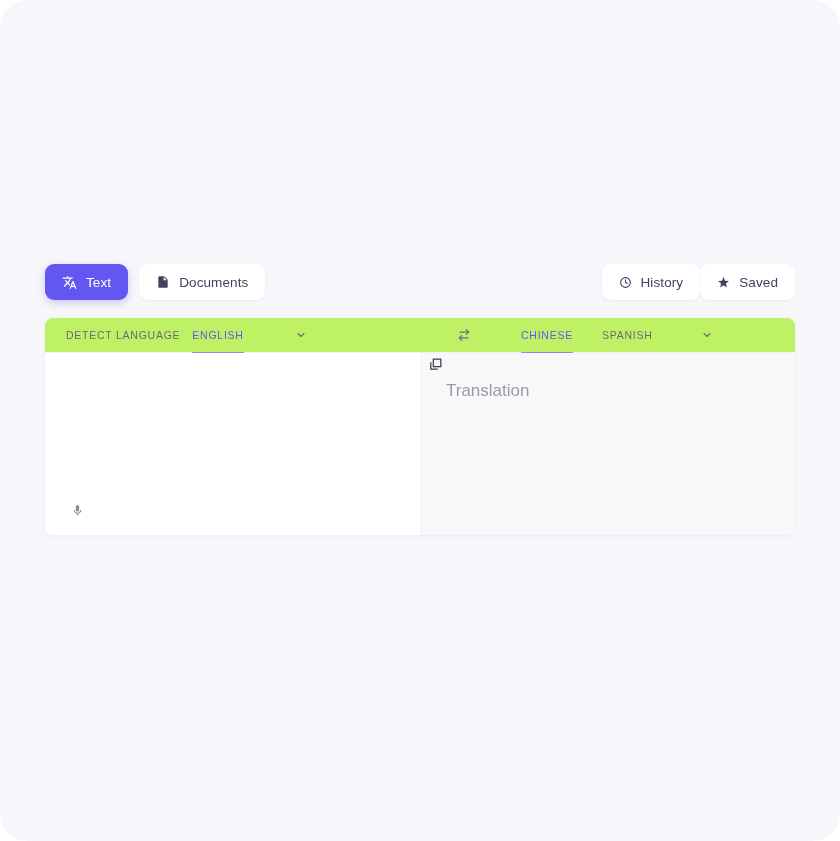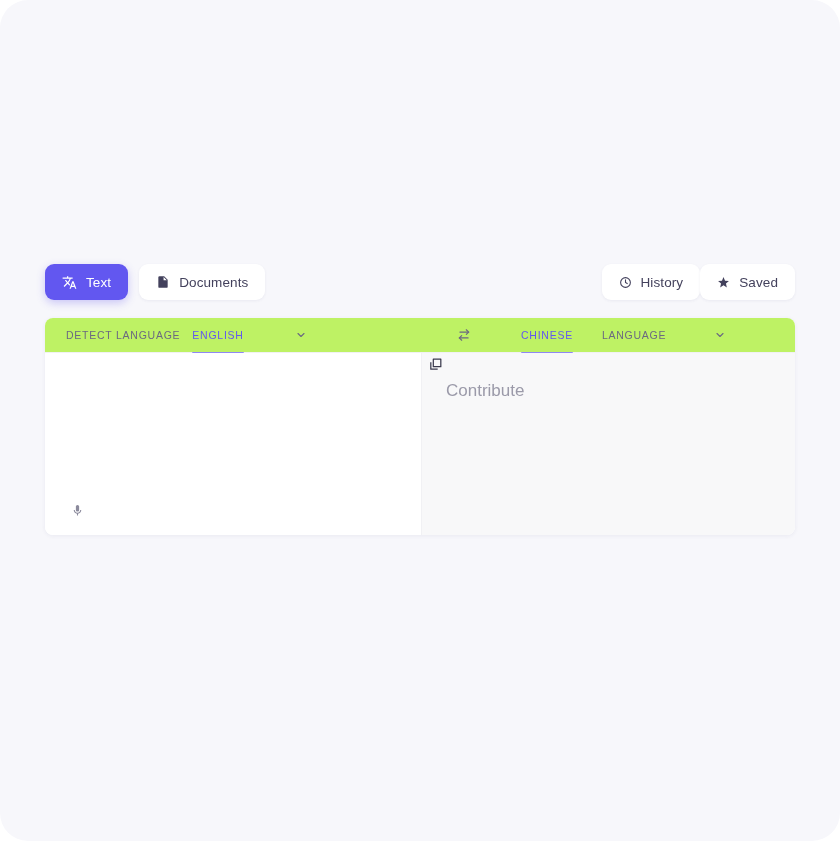--- a/index.html
+++ b/index.html
@@ -295,21 +295,21 @@
             <polyline points="16 3 20 7 16 11"></polyline>
             <line x1="20" y1="7" x2="5" y2="7"></line>
             <polyline points="8 13 4 17 8 21"></polyline>
             <line x1="4" y1="17" x2="19" y2="17"></line>
           </svg>
         </div>
         <div class="lang-tab sel" style="margin-left:44px;">
           <span>CHINESE</span>
         </div>
         <div class="lang-tab" style="margin-left:29px;">
-          <span>LANGUAGE</span>
+          <span>SPANISH</span>
         </div>
         <div class="chev" style="margin-left:43px;">
           <svg width="12" height="12" viewBox="0 0 24 24" fill="none" stroke="currentColor" stroke-width="2.2" stroke-linecap="round" stroke-linejoin="round" aria-hidden="true">
             <polyline points="6 9 12 15 18 9"></polyline>
           </svg>
         </div>
       </div>
     </div>
 
     <div class="card-body">
@@ -324,19 +324,19 @@
         </div>
       </div>
 
       <div class="pane-dst">
         <div class="copy-btn">
           <svg width="15" height="15" viewBox="0 0 24 24" fill="none" stroke="currentColor" stroke-width="2" stroke-linejoin="round" aria-hidden="true">
             <rect x="8.5" y="3.5" width="12" height="12"></rect>
             <path d="M15.5 19.5h-11v-11"></path>
           </svg>
         </div>
-        <div class="dst-placeholder">Contribute</div>
+        <div class="dst-placeholder">Translation</div>
       </div>
 
     </div>
   </div>
 
 </div>
 
 </body></html>

